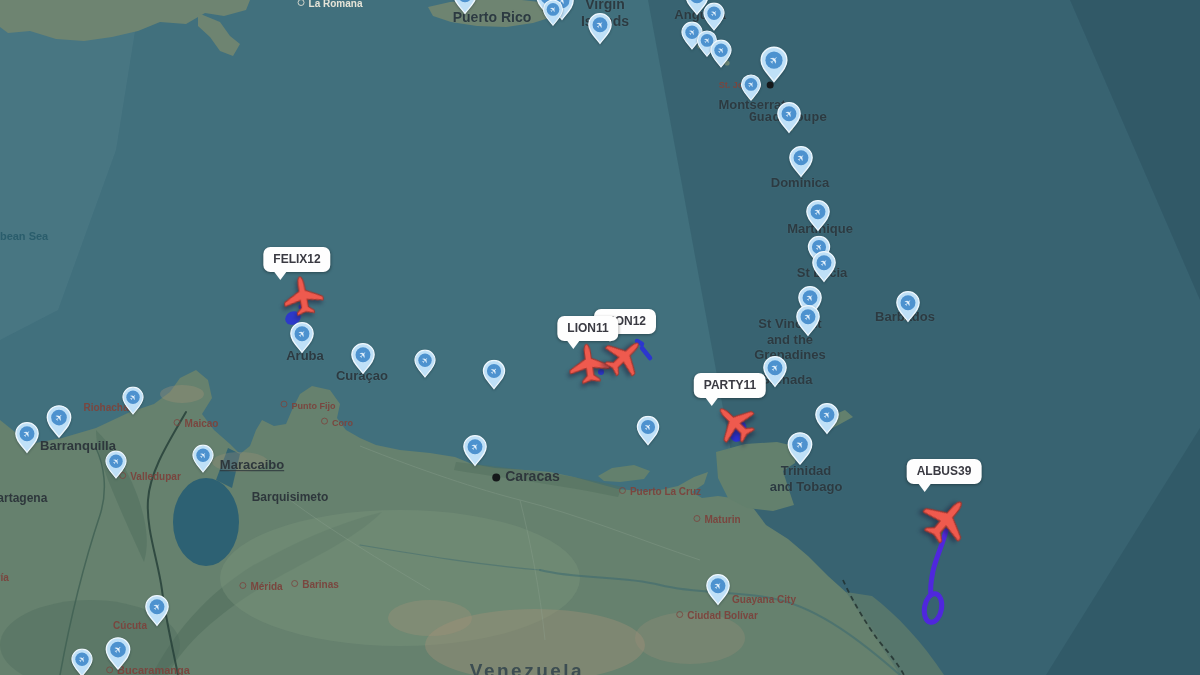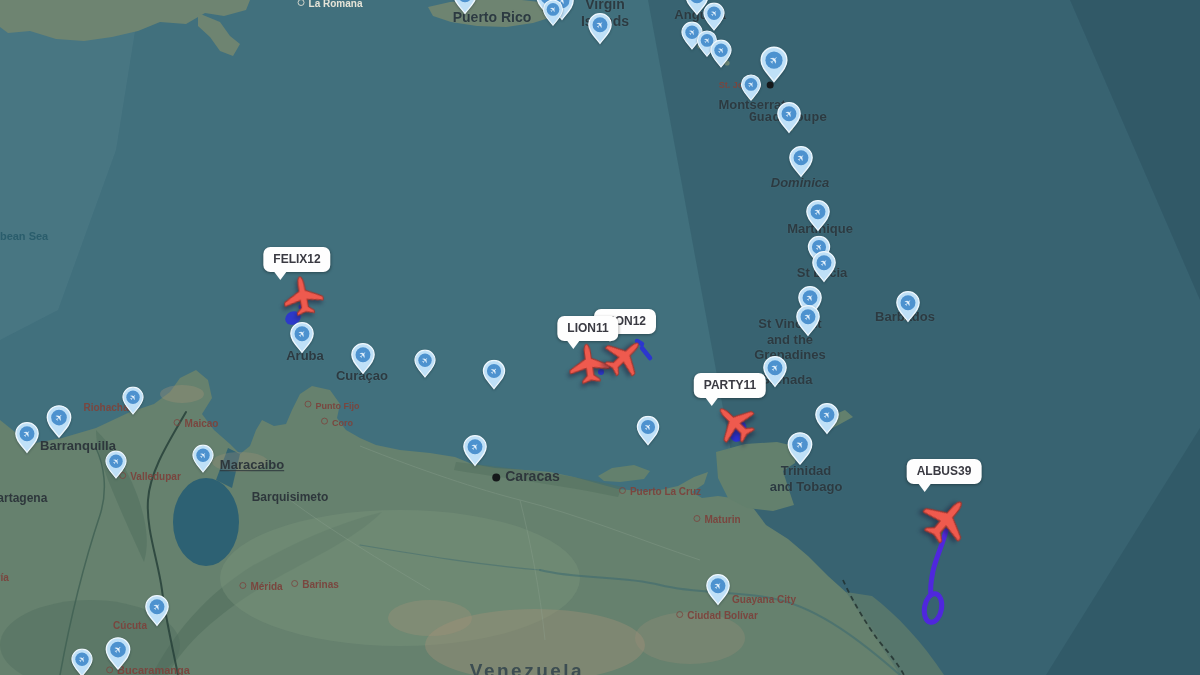--- a/index.html
+++ b/index.html
@@ -183,21 +183,21 @@
 
       <div class="map-label island" style="left: 605px; top: 13px; font-size: 14px;">Virgin
 Islands</div>
 
       <div class="map-label island" style="left: 700px; top: 15px;">Anguilla</div>
 
       <div class="map-label island" style="left: 752px; top: 105px;">Montserrat</div>
 
       <div class="map-label island" style="left: 788px; top: 118px; font-family: Liberation Mono, monospace;">Guadeloupe</div>
 
-      <div class="map-label island" style="left: 800px; top: 183px; font-style: italic;">Dominica</div>
+      <div class="map-label island" style="left: 800px; top: 183px;">Dominica</div>
 
       <div class="map-label island" style="left: 820px; top: 229px;">Martinique</div>
 
       <div class="map-label island" style="left: 822px; top: 273px;">St Lucia</div>
 
       <div class="map-label island" style="left: 790px; top: 339px;">St Vincent
 and the
 Grenadines</div>
 
       <div class="map-label island" style="left: 905px; top: 317px;">Barbados</div>
@@ -246,21 +246,21 @@
       <div class="map-label town m-ring" style="left: 660px; top: 492px;">Puerto La Cruz</div>
 
       <div class="map-label town m-ring" style="left: 717px; top: 520px;">Maturin</div>
 
       <div class="map-label town m-ring" style="left: 717px; top: 616px;">Ciudad Bolívar</div>
 
       <div class="map-label town" style="left: 764px; top: 600px;">Guayana City</div>
 
       <div class="map-label town m-dot-after" style="left: 746px; top: 85px; font-size: 9px;">St. John's</div>
 
-      <div class="map-label town m-ring" style="left: 332px; top: 406px; font-size: 9px;">Punto Fijo</div>
+      <div class="map-label town m-ring" style="left: 308px; top: 406px; font-size: 9px;">Punto Fijo</div>
 
       <div class="map-label town m-ring" style="left: 337px; top: 423px; font-size: 9px;">Coro</div>
 
       <div class="map-label town" style="left: -12px; top: 578px;">Montería</div>
     </div>
 
   <div id="pins-layer" class="layer">
 
       <div class="pin" style="left: 465px; top: 4px;">
         <svg viewBox="-12 -15 24 31">

